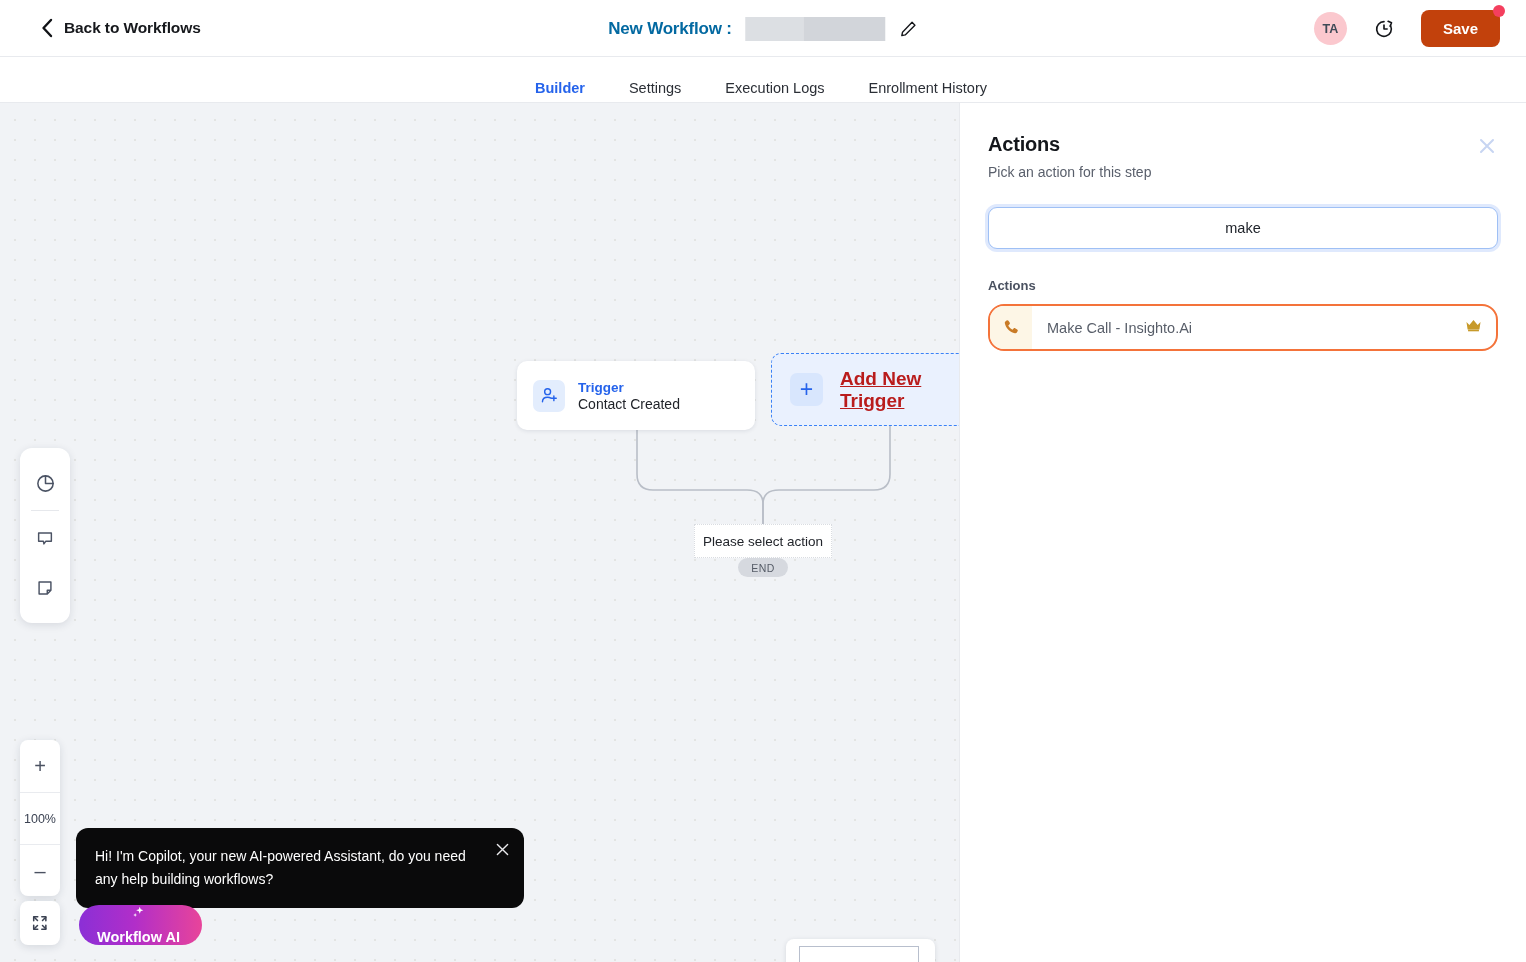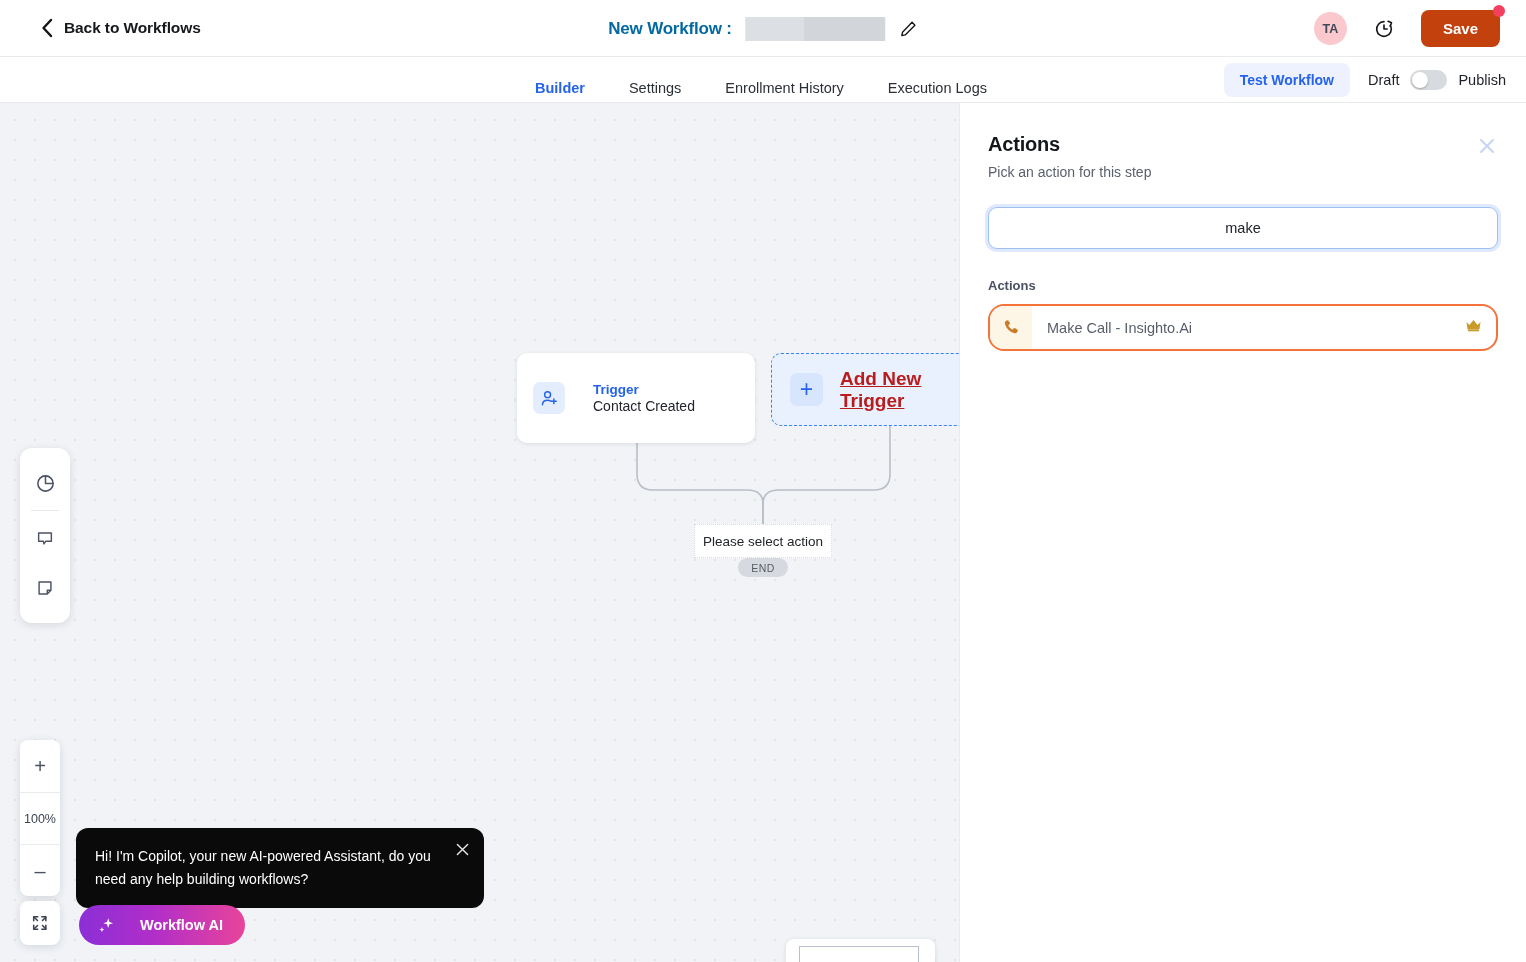--- a/index.html
+++ b/index.html
@@ -107,25 +107,25 @@
     width:959px; height:859px;
     background-color:#f1f3f6;
     background-image: radial-gradient(#e3e4e2 1.4px, transparent 1.5px);
     background-size:20px 20px;
     background-position:5px 7px;
     overflow:hidden;
   }
 
   
   .node-trigger {
-    position:absolute; left:517px; top:250px;
-    width:238px; height:90px;
+    position:absolute; left:517px; top:258px;
+    width:238px; height:69px;
     background:#fff; border-radius:10px;
     box-shadow:0 1px 4px rgba(20,30,60,.10);
-    display:flex; align-items:center; padding:0 16px; gap:28px;
+    display:flex; align-items:center; padding:0 16px; gap:13px;
     cursor:pointer;
   }
   .node-icon-sq {
     width:32px; height:32px; border-radius:7px;
     background:#e3edfd; display:flex; align-items:center; justify-content:center;
     flex:none;
   }
   .node-lines { display:flex; flex-direction:column; gap:1px; }
   .node-title { font-size:13.5px; color:#2563eb; font-weight:600; }
   .node-sub { font-size:14px; color:#21242a; }
@@ -192,36 +192,36 @@
   .fit-panel {
     position:absolute; left:20px; top:798px;
     width:40px; height:44px; background:#fff; border-radius:8px;
     box-shadow:0 2px 8px rgba(25,35,60,.13);
     display:flex; align-items:center; justify-content:center; cursor:pointer;
   }
 
   
   .copilot-bubble {
     position:absolute; left:76px; top:725px;
-    width:408px; background:#0a0a0b; color:#fff;
+    width:448px; background:#0a0a0b; color:#fff;
     border-radius:12px; padding:17px 46px 18px 19px;
     font-size:14px; line-height:1.62;
   }
   .copilot-close {
     position:absolute; top:12px; right:13px;
     width:18px; height:18px; cursor:pointer; color:#e6e6e8;
     display:flex; align-items:center; justify-content:center;
   }
   .wf-ai-btn {
     position:absolute; left:79px; top:802px;
     height:40px; border:none; border-radius:20px;
     background:linear-gradient(90deg,#8b2fd6 0%,#b12ec9 45%,#e8449a 100%);
     color:#fff; font-size:14.5px; font-weight:700;
-    display:flex; align-items:center; gap:24px;
-    padding:0 22px 0 18px; cursor:pointer;
+    display:flex; align-items:center; gap:10px;
+    padding:0 22px 0 18px; cursor:pointer;flex-direction:column;
   }
 
   
   .minimap {
     position:absolute; left:786px; top:836px;
     width:149px; height:108px;
     background:#fff; border-radius:8px;
     box-shadow:0 1px 5px rgba(25,35,60,.12);
   }
   .minimap-view {
@@ -310,36 +310,24 @@
 
   <div class="tabbar">
     <div class="tabs">
       <div class="tab active">
         <span>Builder</span>
       </div>
       <div class="tab">
         <span>Settings</span>
       </div>
       <div class="tab">
+        <span>Execution Logs</span>
+      </div>
+      <div class="tab">
         <span>Enrollment History</span>
-      </div>
-      <div class="tab">
-        <span>Execution Logs</span>
-      </div>
-    </div>
-    <div class="tab-right">
-      <button class="test-btn">
-        <span>Test Workflow</span>
-      </button>
-      <div class="toggle-group">
-        <span class="toggle-label">Draft</span>
-        <div class="switch">
-          <div class="knob"></div>
-        </div>
-        <span class="toggle-label">Publish</span>
       </div>
     </div>
   </div>
 
   <div class="canvas">
 
     <svg class="edges" viewBox="0 0 959 859">
       <path d="M637 323 L637 371 Q637 387 653 387 L747 387 Q763 387 763 401 L763 421" stroke="#b9bec7" stroke-width="1.6" fill="none"></path>
       <path d="M890 323 L890 371 Q890 387 874 387 L779 387 Q763 387 763 401 L763 421" stroke="#b9bec7" stroke-width="1.6" fill="none"></path>
     </svg>

